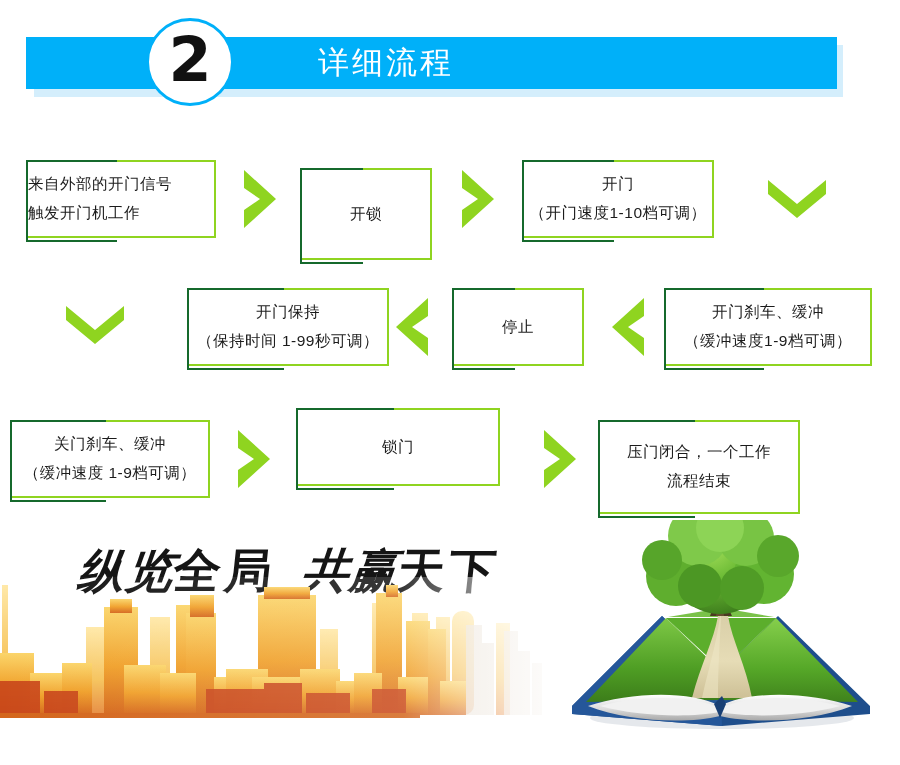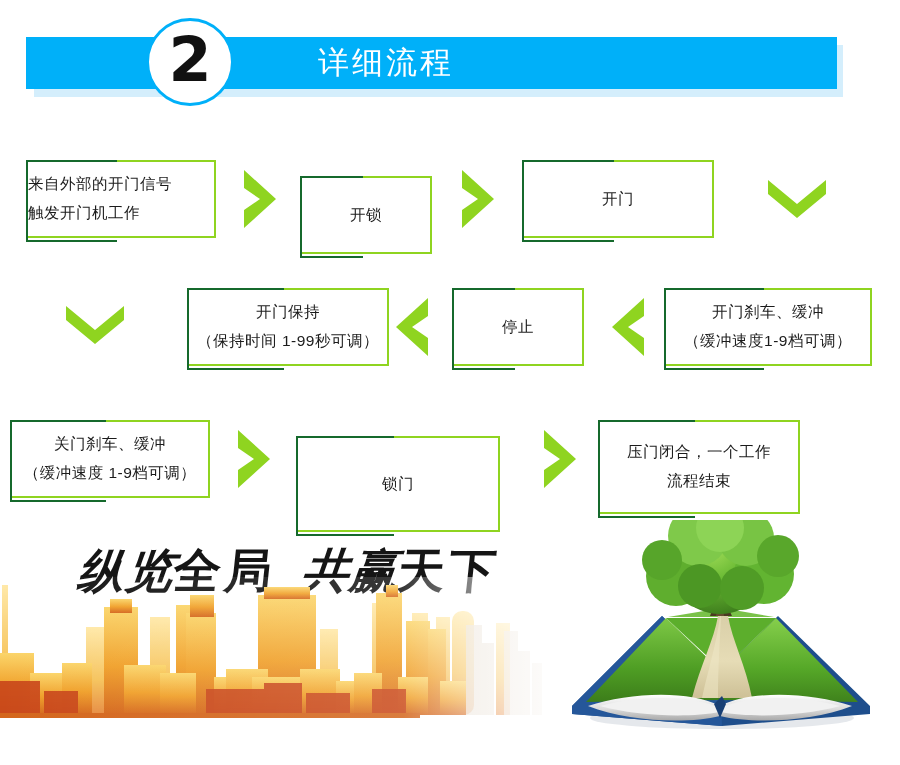--- a/index.html
+++ b/index.html
@@ -158,32 +158,33 @@
     <span class="bx-line">来自外部的开门信号</span>
     <span class="bx-line">触发开门机工作</span>
   </div>
 
   <div class="chev" style="left:240px; top:168px; width:40px; height:62px;">
     <svg viewBox="0 0 40 62" width="40" height="62" aria-hidden="true">
       <polygon points="4,2 36,31 4,60 4,42 20,31 4,20" fill="#8fd420"></polygon>
     </svg>
   </div>
 
-  <div class="flow-box" style="left:300px; top:176px; width:132px; height:78px;">
+  <div class="flow-box" style="left:300px; top:168px; width:132px; height:92px;">
     <span class="bx-line">开锁</span>
   </div>
 
   <div class="chev" style="left:458px; top:168px; width:40px; height:62px;">
     <svg viewBox="0 0 40 62" width="40" height="62" aria-hidden="true">
       <polygon points="4,2 36,31 4,60 4,42 20,31 4,20" fill="#8fd420"></polygon>
     </svg>
   </div>
 
   <div class="flow-box" style="left:522px; top:160px; width:192px; height:78px;align-items:center;">
     <span class="bx-line">开门</span>
+    <span class="bx-line">（开门速度1-10档可调）</span>
   </div>
 
   <div class="chev" style="left:766px; top:178px; width:62px; height:42px;">
     <svg viewBox="0 0 62 42" width="62" height="42" aria-hidden="true">
       <polygon points="2,2 31,26 60,2 60,16 31,40 2,16" fill="#8fd420"></polygon>
     </svg>
   </div>
 
   <div class="chev" style="left:64px; top:304px; width:62px; height:42px;">
     <svg viewBox="0 0 62 42" width="62" height="42" aria-hidden="true">
@@ -221,21 +222,21 @@
     <span class="bx-line">关门刹车、缓冲</span>
     <span class="bx-line">（缓冲速度 1-9档可调）</span>
   </div>
 
   <div class="chev" style="left:234px; top:428px; width:40px; height:62px;">
     <svg viewBox="0 0 40 62" width="40" height="62" aria-hidden="true">
       <polygon points="4,2 36,31 4,60 4,42 20,31 4,20" fill="#8fd420"></polygon>
     </svg>
   </div>
 
-  <div class="flow-box" style="left:296px; top:436px; width:204px; height:96px;">
+  <div class="flow-box" style="left:296px; top:408px; width:204px; height:78px;">
     <span class="bx-line">锁门</span>
   </div>
 
   <div class="chev" style="left:540px; top:428px; width:40px; height:62px;">
     <svg viewBox="0 0 40 62" width="40" height="62" aria-hidden="true">
       <polygon points="4,2 36,31 4,60 4,42 20,31 4,20" fill="#8fd420"></polygon>
     </svg>
   </div>
 
   <div class="flow-box" style="left:598px; top:420px; width:202px; height:94px;">

